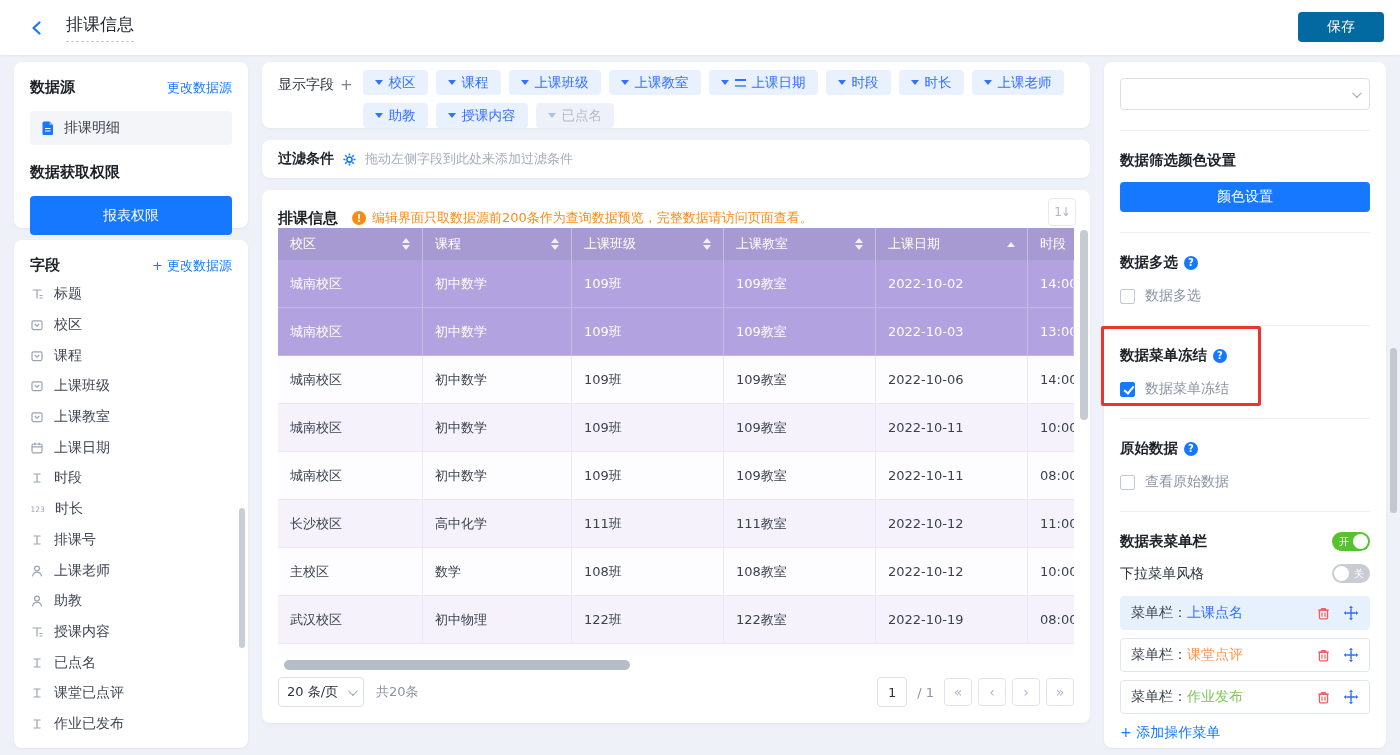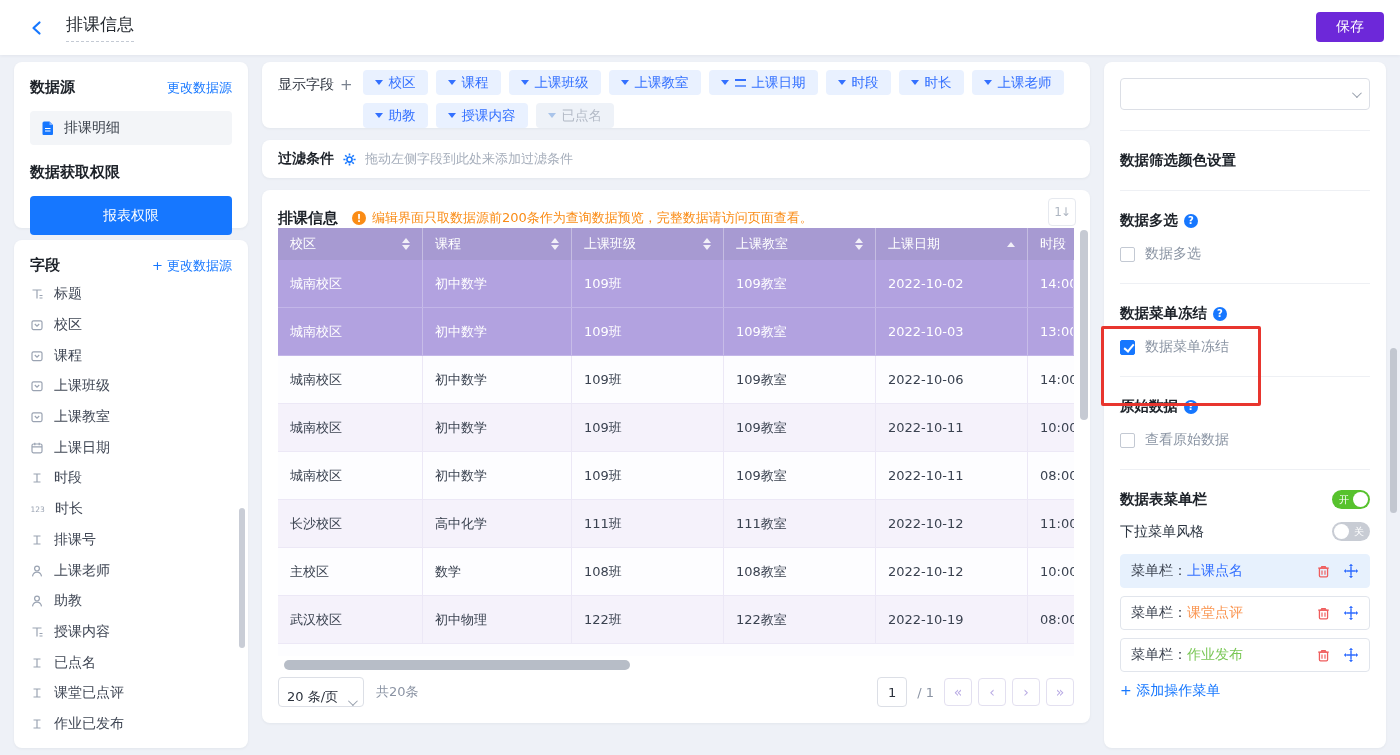--- a/index.html
+++ b/index.html
@@ -5,21 +5,21 @@
   * { margin:0; padding:0; box-sizing:border-box; }
   html,body { width:1400px; height:755px; overflow:hidden; }
   body { font-family:"DejaVu Sans","Liberation Sans",sans-serif; background:#eef1f7; color:#1f2329; }
   #stage { position:relative; width:1400px; height:755px; }
 
   
   #topbar { position:absolute; left:0; top:0; width:1400px; height:55px; background:#fff;
             box-shadow:0 1px 3px rgba(30,40,60,.06); z-index:3; display:flex; align-items:center; }
   .back-btn { margin-left:26px; width:22px; height:22px; display:flex; align-items:center; justify-content:center; cursor:pointer; }
   .page-title { margin-left:18px; font-size:17px; color:#24292f; padding-bottom:5px; border-bottom:1px dashed #c4cad4; }
-  .save-btn { position:absolute; right:16px; top:12px; width:68px; height:30px; background:#6d28d9; color:#fff;
+  .save-btn { position:absolute; right:16px; top:12px; width:86px; height:30px; background:#0369a1; color:#fff;
               border:none; border-radius:4px; font-size:14px; display:flex; align-items:center; justify-content:center; cursor:pointer; }
 
   
   .card { position:absolute; background:#fff; border-radius:8px; box-shadow:0 1px 3px rgba(28,34,48,.05); }
 
   
   #dsCard { left:14px; top:62px; width:234px; height:166px; padding:16px; }
   .row-between { display:flex; align-items:center; justify-content:space-between;gap:48px; }
   .sec-title { font-size:15px; font-weight:700; color:#1c2128; }
   .blue-link { font-size:13px; color:#1677ff; cursor:pointer; }
@@ -71,21 +71,21 @@
   .trow.data .tcell { border-right:1px solid #ece8f6; }
   .trow.data .tcell.c5 { border-right:none; }
   .trow.data.alt { background:#f5f2fb; }
   .trow.data.sel { background:#b2a2e0; color:#fff; border-bottom:1px solid #c3b6e8; }
   .trow.data.sel .tcell { border-right:1px solid rgba(255,255,255,.28); }
   .trow.partial { height:14px; background:#fdfdff; }
   .vscroll { position:absolute; right:2px; top:40px; width:8px; height:190px; background:#c6cad3; border-radius:4px; }
   .hscroll { position:absolute; left:22px; top:470px; width:346px; height:10px; background:#b7bdc7; border-radius:5px; }
 
   .pager { position:absolute; left:16px; right:16px; bottom:16px; height:30px; display:flex; align-items:center; }
-  .size-select { width:86px; height:30px; border:1px solid #dcdfe6; border-radius:4px; display:flex; align-items:flex-end; justify-content:space-between; padding:0 8px; font-size:13px; color:#2b313c; cursor:pointer; }
+  .size-select { width:86px; height:30px; border:1px solid #dcdfe6; border-radius:4px; display:flex; align-items:center; justify-content:space-between; padding:0 8px; font-size:13px; color:#2b313c; cursor:pointer; }
   .chev { width:7px; height:7px; border-right:1.5px solid #98a0ad; border-bottom:1.5px solid #98a0ad; transform:rotate(45deg) translateY(-2px); }
   .total-txt { margin-left:12px; font-size:13px; color:#8a93a3; }
   .pager-right { margin-left:auto; display:flex; align-items:center; gap:6px; }
   .page-input { width:30px; height:30px; border:1px solid #dcdfe6; border-radius:4px; display:flex; align-items:center; justify-content:center; font-size:13px; color:#2b313c; }
   .page-of { font-size:13px; color:#8a93a3; margin:0 4px; }
   .nav-btn { width:28px; height:28px; border:1px solid #e3e0f0; border-radius:4px; background:#fff; display:flex; align-items:center; justify-content:center;
              color:#b9abe4; font-size:14px; cursor:pointer; }
 
   
   #rightCard { left:1104px; top:62px; width:282px; height:686px; padding:16px; overflow:hidden; }
@@ -460,20 +460,21 @@
 
   <div class="card" id="rightCard">
     <div class="r-select">
       <i class="chev"></i>
     </div>
     <div class="divider"></div>
 
     <div class="r-title">
         <span>数据筛选颜色设置</span>
       </div>
+    <button class="color-btn">颜色设置</button>
     <div class="divider"></div>
 
     <div class="r-title">
       <span>数据多选</span>
       <span class="help-ic">?</span>
     </div>
     <div class="chk-row">
       <span class="chk"></span>
       <span>数据多选</span>
     </div>

